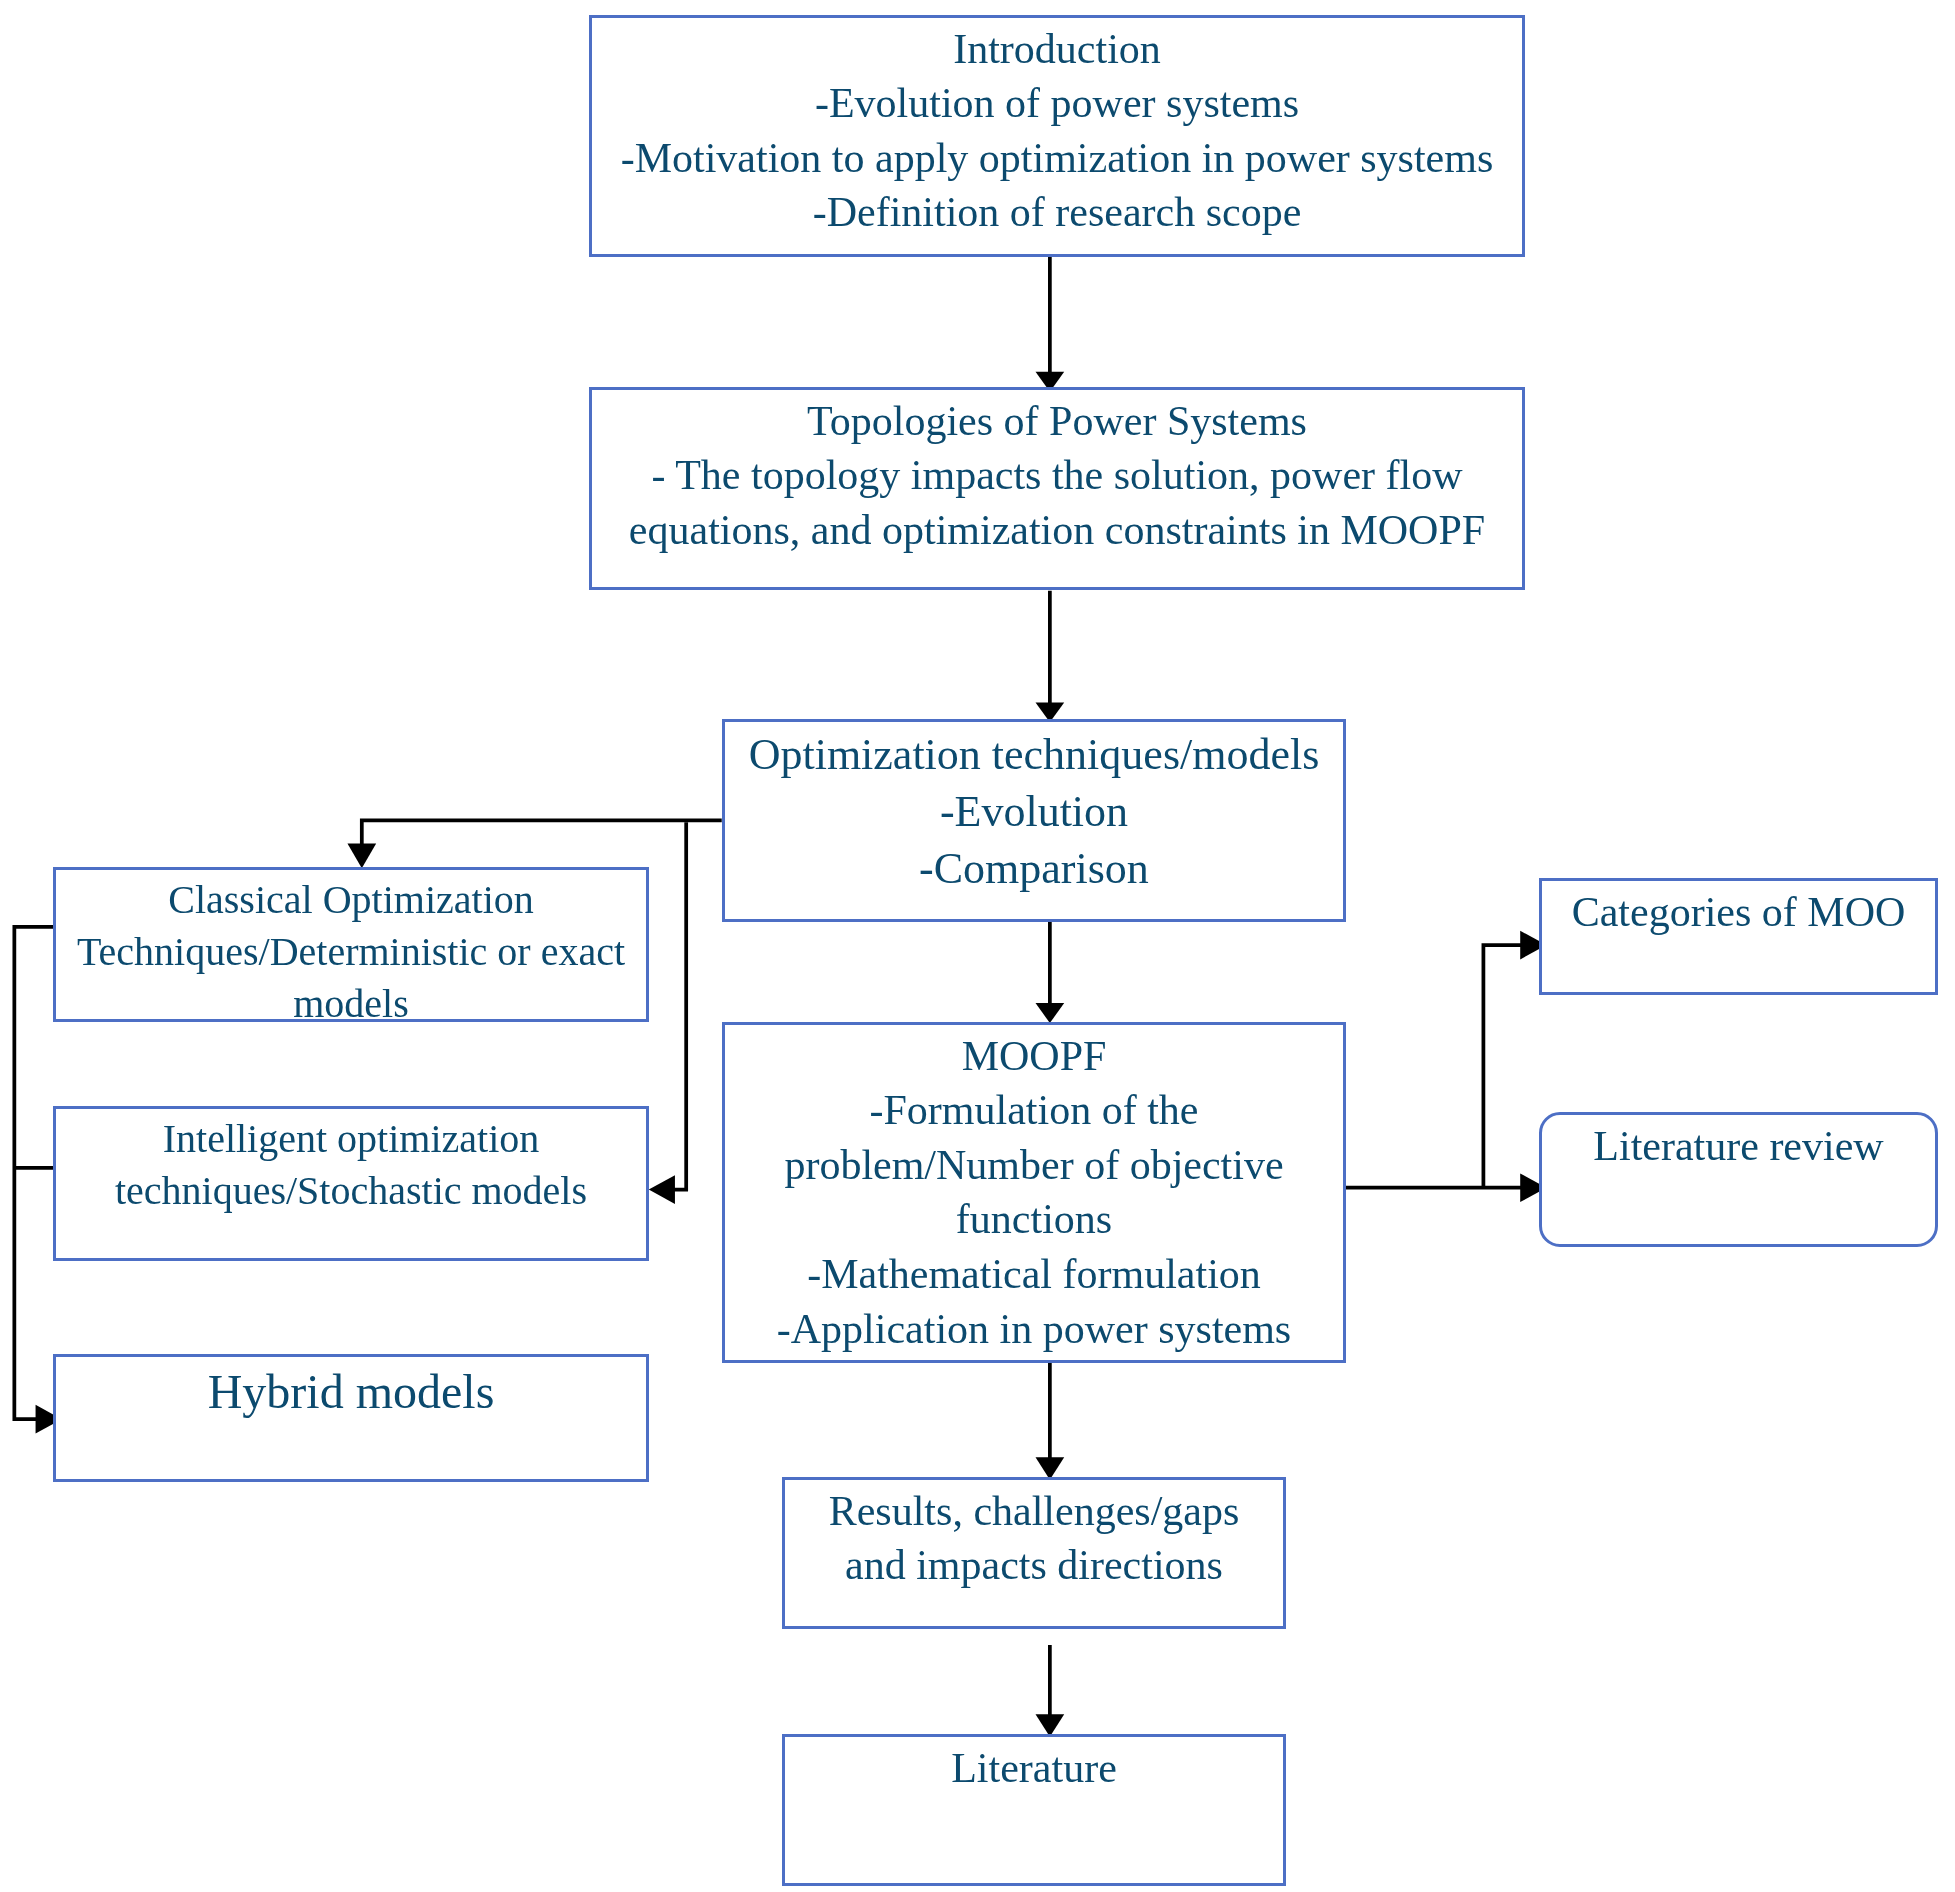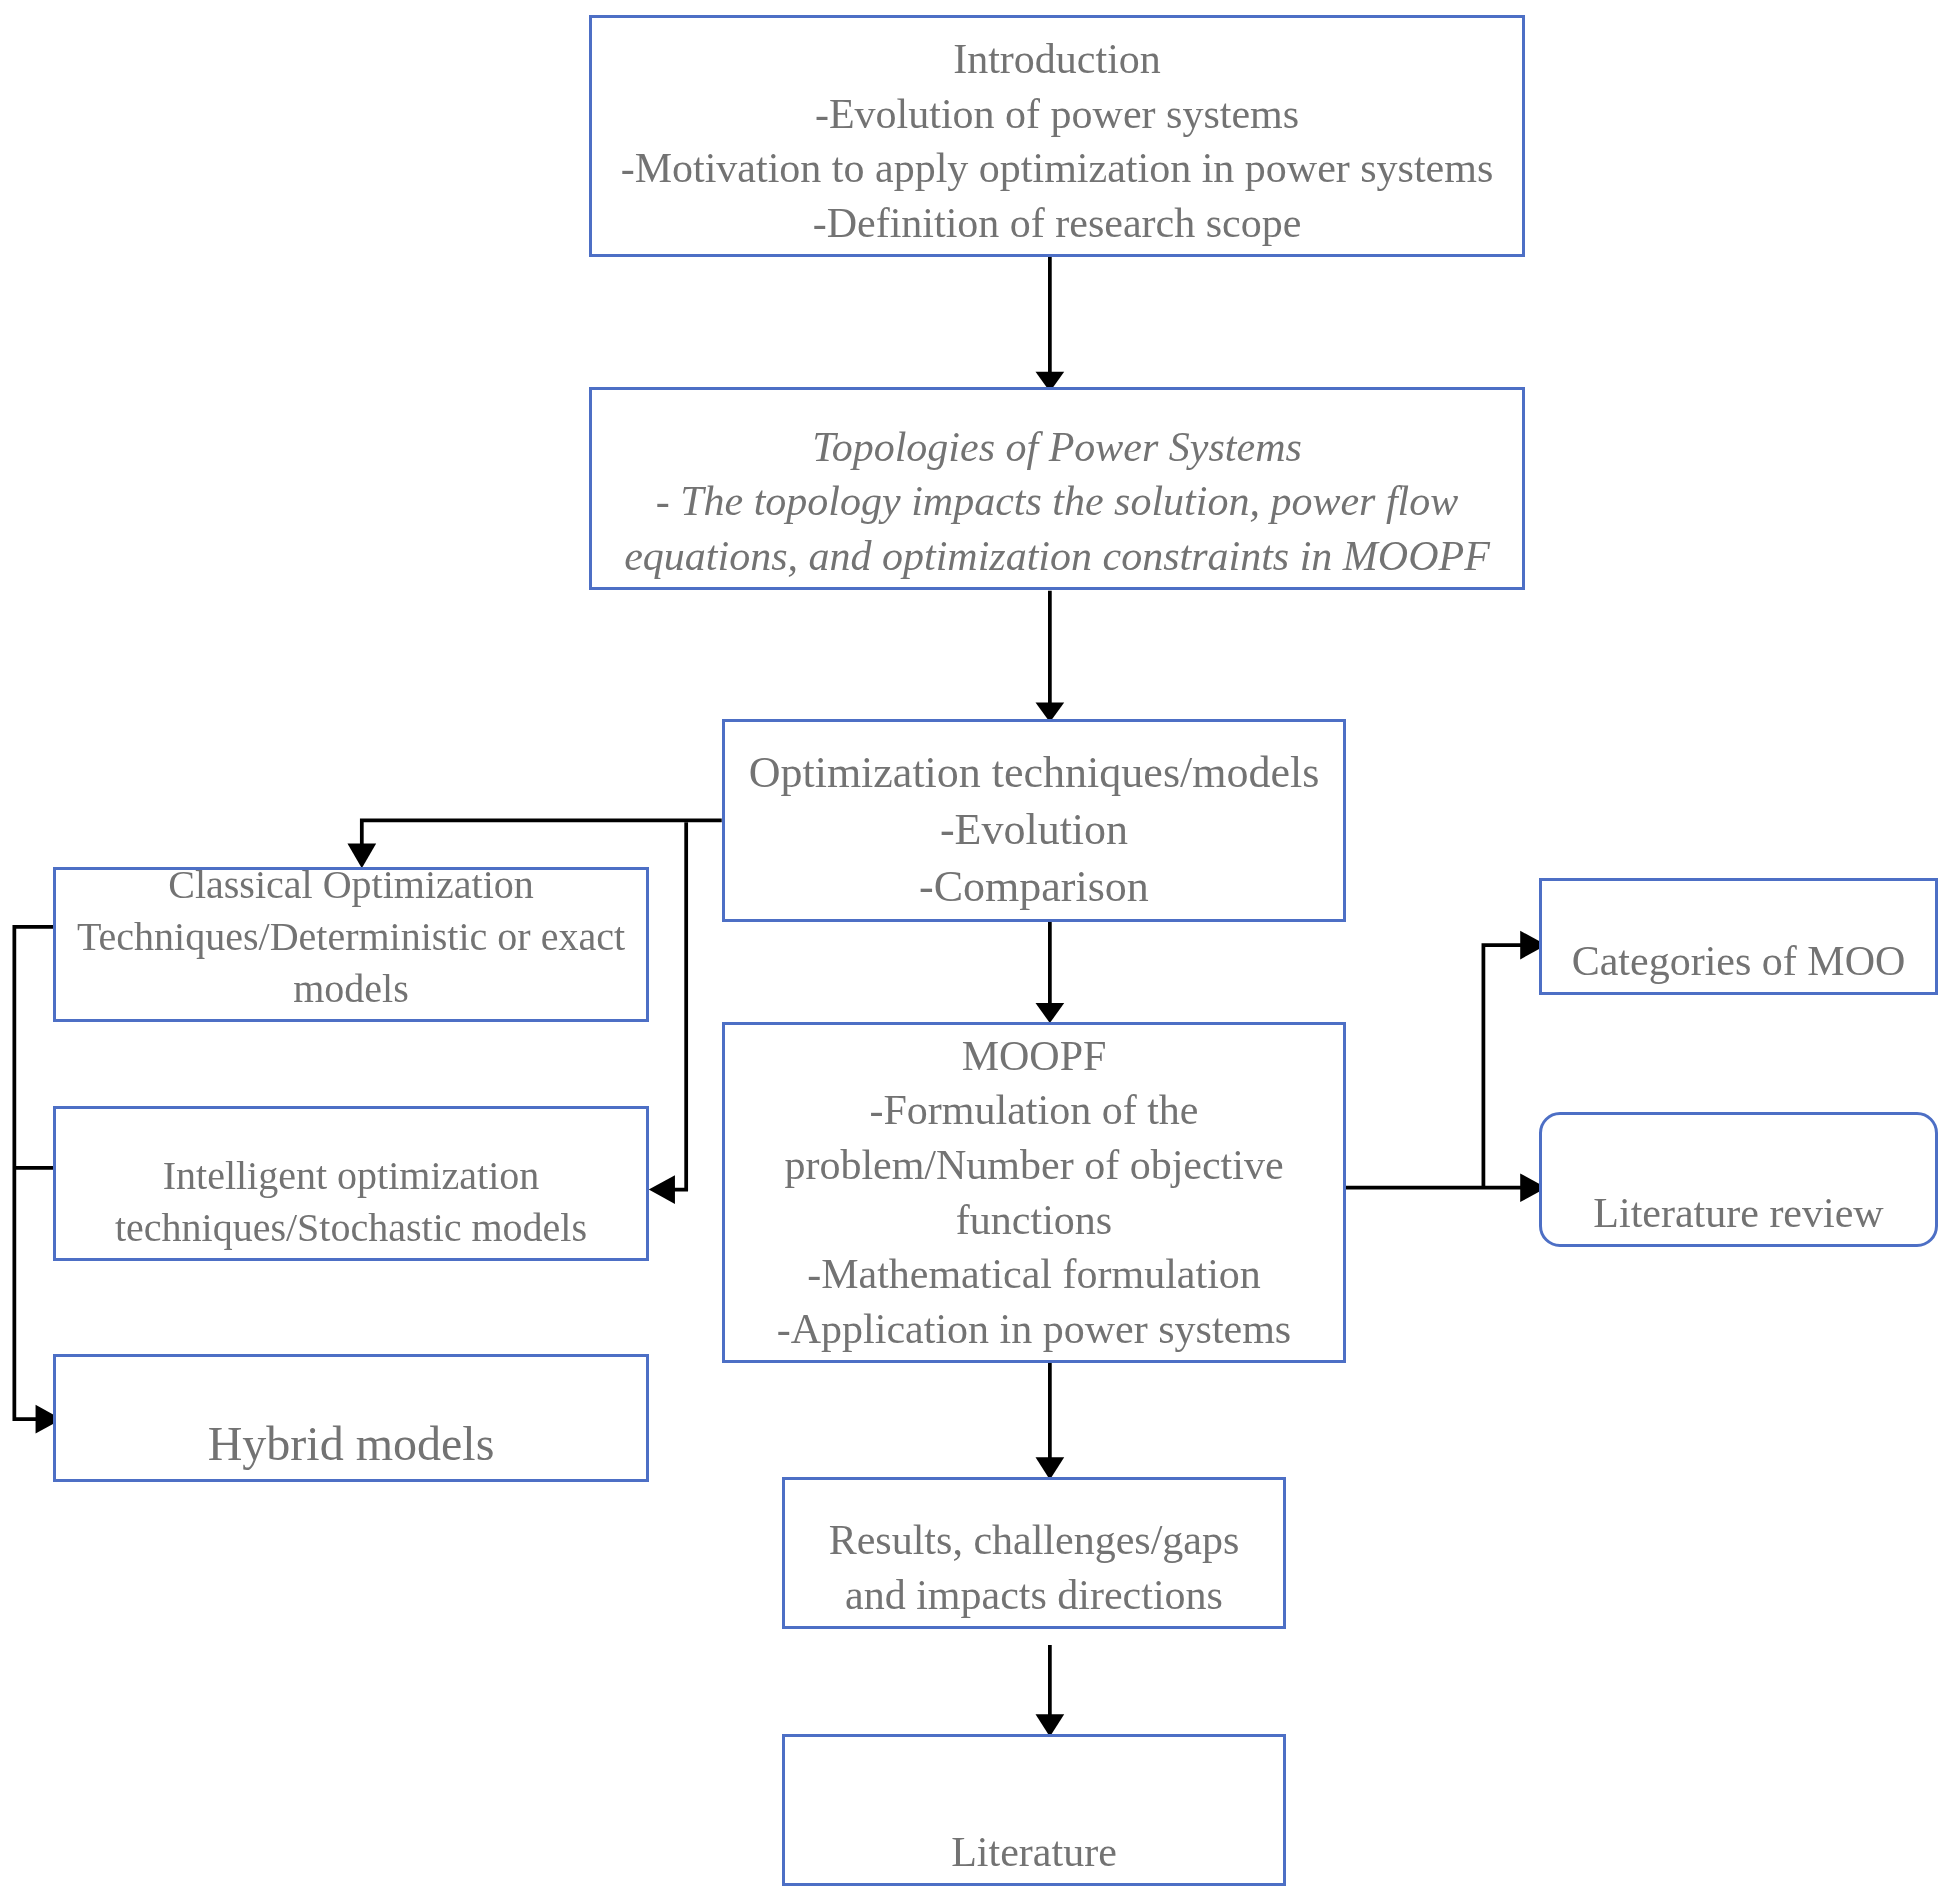--- a/index.html
+++ b/index.html
@@ -23,37 +23,37 @@
     width: 1955px;
     height: 1892px;
     pointer-events: none;
   }
   .node {
     position: absolute;
     box-sizing: border-box;
     border: 3.1px solid #4d6fc5;
     background: #ffffff;
     display: flex;
-    align-items: flex-end;
+    align-items: flex-start;
     justify-content: center;
     text-align: center;
-    color: #737373;
+    color: #0c4a6e;
     line-height: 1.30;
     padding: 3.7px 8.7px;
   }
   .node .lines {
     width: 100%;
   }
   .node .ln {
     display: block;
     white-space: nowrap;
   }
   
   #node-introduction      { left: 589px;  top: 15px;   width: 936px; height: 242px;  font-size: 42px; }
-  #node-topologies        { left: 589px;  top: 387px;  width: 936px; height: 203px;  font-size: 42px; font-style: italic; }
+  #node-topologies        { left: 589px;  top: 387px;  width: 936px; height: 203px;  font-size: 42px; }
   #node-optimization      { left: 722px; top: 719px; width: 624px; height: 203px;  font-size: 44px; }
   #node-moopf             { left: 722px; top: 1022px; width: 624px; height: 341px;  font-size: 42px; }
   #node-results           { left: 782px; top: 1477px; width: 504px;  height: 152px;  font-size: 42px; }
   #node-conclusion        { left: 782px; top: 1734px; width: 504px;  height: 152px;  font-size: 42px; }
   #node-classical         { left: 53px;   top: 867px; width: 596px;  height: 155px;  font-size: 40px; }
   #node-intelligent       { left: 53px;   top: 1106px; width: 596px;  height: 155px;  font-size: 40px; }
   #node-hybrid            { left: 53px;   top: 1354px; width: 596px;  height: 128px;  font-size: 48px; }
   #node-categories        { left: 1539px; top: 878px; width: 399px;  height: 117px;  font-size: 42px; }
   #node-literature        { left: 1539px; top: 1112px; width: 399px;  height: 135px;  font-size: 42px; border-radius: 21px; }
 </style>

